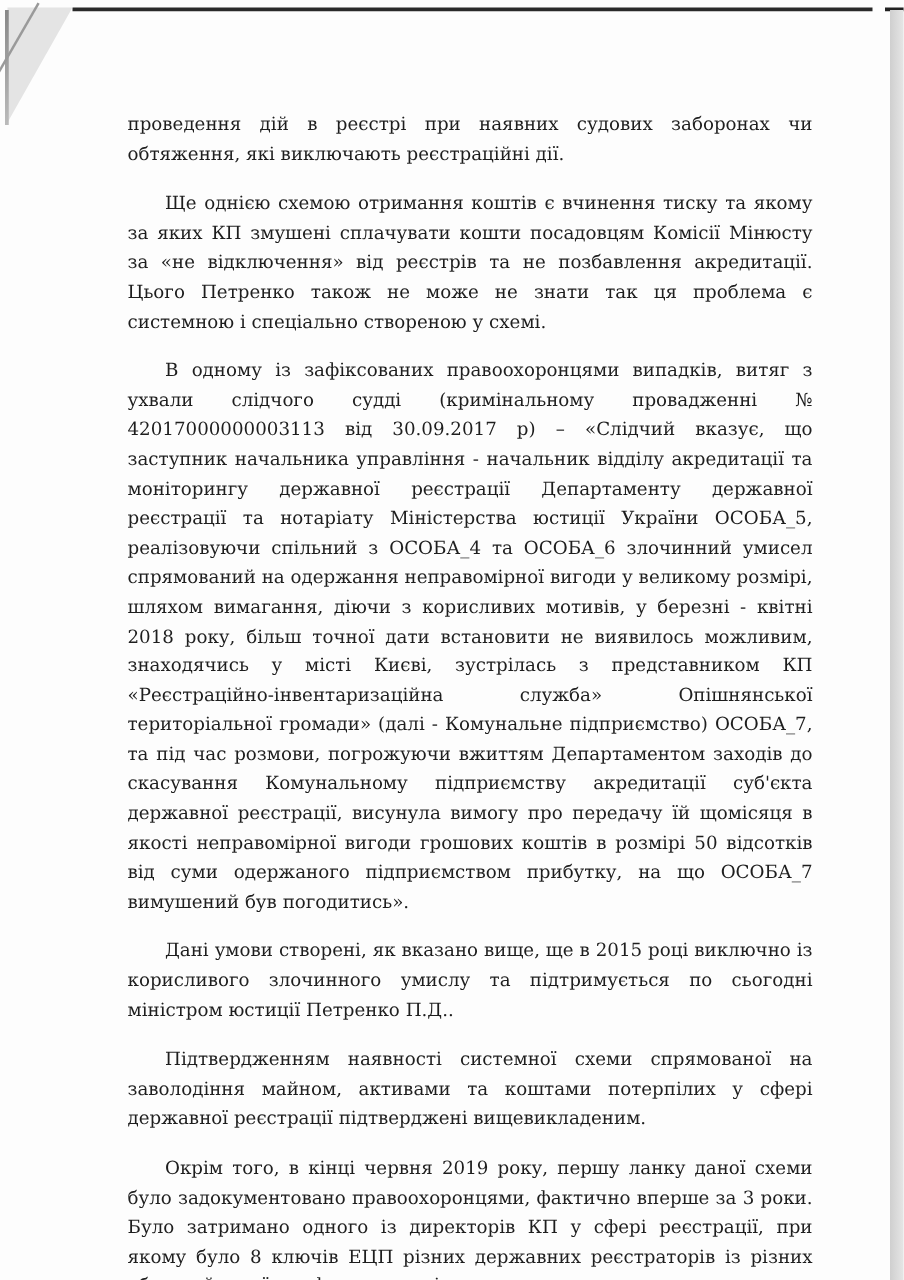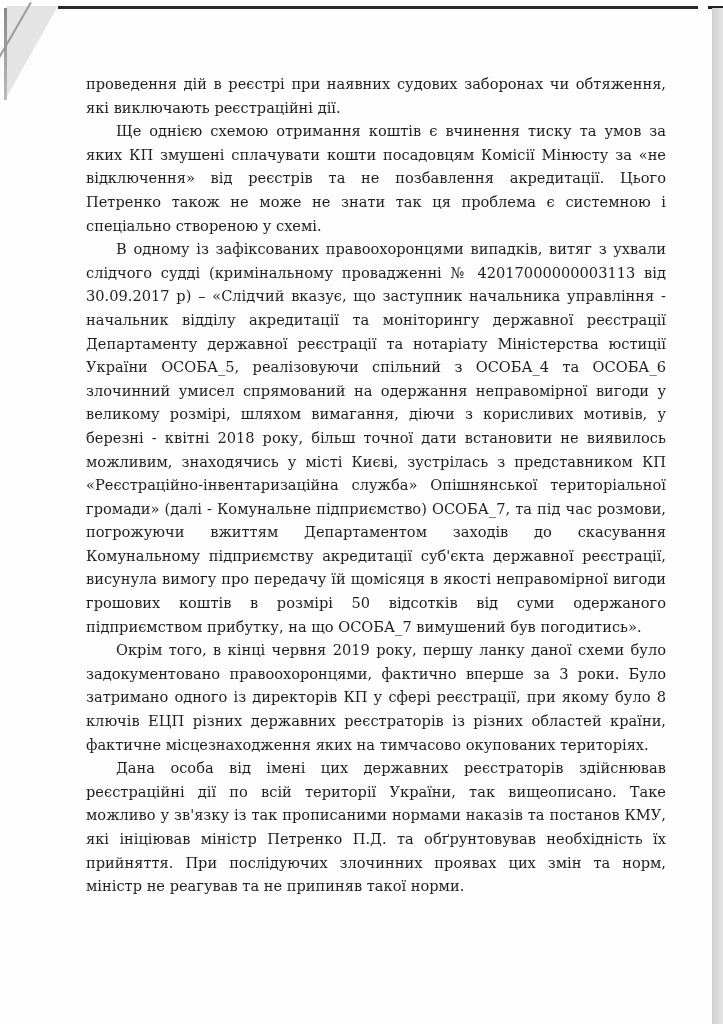--- a/index.html
+++ b/index.html
@@ -87,21 +87,21 @@
   .content {
     position: absolute;
     left: 86px;
     top: 72px;
     width: 580px;
     color: #1e1e1e;
     font-size: 14.6px;
     line-height: 23.6px;
   }
   .para {
-    margin: 0;
+    margin: 16px;
     text-align: justify;
     text-indent: 30px;
     hyphens: none;
   }
   .para.continue {
     text-indent: 0;
   }
 </style>
 </head>
 <body>
@@ -111,19 +111,21 @@
   <div class="corner-fold">
     <div class="fold-shade"></div>
     <div class="fold-line"></div>
     <div class="fold-diag"></div>
   </div>
   <div class="right-strip-top"></div>
   <div class="right-strip"></div>
 
   <div class="content">
     <p class="para continue">проведення дій в реєстрі при наявних судових заборонах чи обтяження, які виключають реєстраційні дії.</p>
-    <p class="para">Ще однією схемою отримання коштів є вчинення тиску та умов за яких КП змушені сплачувати кошти посадовцям Комісії Мінюсту за «не відключення» від реєстрів та не позбавлення акредитації. Цього Петренко також не може не знати так ця проблема є системною і спеціально створеною у схемі.</p>
+    <p class="para">Ще однією схемою отримання коштів є вчинення тиску та якому за яких КП змушені сплачувати кошти посадовцям Комісії Мінюсту за «не відключення» від реєстрів та не позбавлення акредитації. Цього Петренко також не може не знати так ця проблема є системною і спеціально створеною у схемі.</p>
     <p class="para">В одному із зафіксованих правоохоронцями випадків, витяг з ухвали слідчого судді (кримінальному провадженні № 42017000000003113 від 30.09.2017 р) – «Слідчий вказує, що заступник начальника управління - начальник відділу акредитації та моніторингу державної реєстрації Департаменту державної реєстрації та нотаріату Міністерства юстиції України ОСОБА_5, реалізовуючи спільний з ОСОБА_4 та ОСОБА_6 злочинний умисел спрямований на одержання неправомірної вигоди у великому розмірі, шляхом вимагання, діючи з корисливих мотивів, у березні - квітні 2018 року, більш точної дати встановити не виявилось можливим, знаходячись у місті Києві, зустрілась з представником КП «Реєстраційно-інвентаризаційна служба» Опішнянської територіальної громади» (далі - Комунальне підприємство) ОСОБА_7, та під час розмови, погрожуючи вжиттям Департаментом заходів до скасування Комунальному підприємству акредитації суб'єкта державної реєстрації, висунула вимогу про передачу їй щомісяця в якості неправомірної вигоди грошових коштів в розмірі 50 відсотків від суми одержаного підприємством прибутку, на що ОСОБА_7 вимушений був погодитись».</p>
+    <p class="para">Дані умови створені, як вказано вище, ще в 2015 році виключно із корисливого злочинного умислу та підтримується по сьогодні міністром юстиції Петренко П.Д..</p>
+    <p class="para">Підтвердженням наявності системної схеми спрямованої на заволодіння майном, активами та коштами потерпілих у сфері державної реєстрації підтверджені вищевикладеним.</p>
     <p class="para">Окрім того, в кінці червня 2019 року, першу ланку даної схеми було задокументовано правоохоронцями, фактично вперше за 3 роки. Було затримано одного із директорів КП у сфері реєстрації, при якому було 8 ключів ЕЦП різних державних реєстраторів із різних областей країни, фактичне місцезнаходження яких на тимчасово окупованих територіях.</p>
     <p class="para">Дана особа від імені цих державних реєстраторів здійснював реєстраційні дії по всій території України, так вищеописано. Таке можливо у зв'язку із так прописаними нормами наказів та постанов КМУ, які ініціював міністр Петренко П.Д. та обґрунтовував необхідність їх прийняття. При послідуючих злочинних проявах цих змін та норм, міністр не реагував та не припиняв такої норми.</p>
 
   </div>
 </div>
 
 </body></html>

